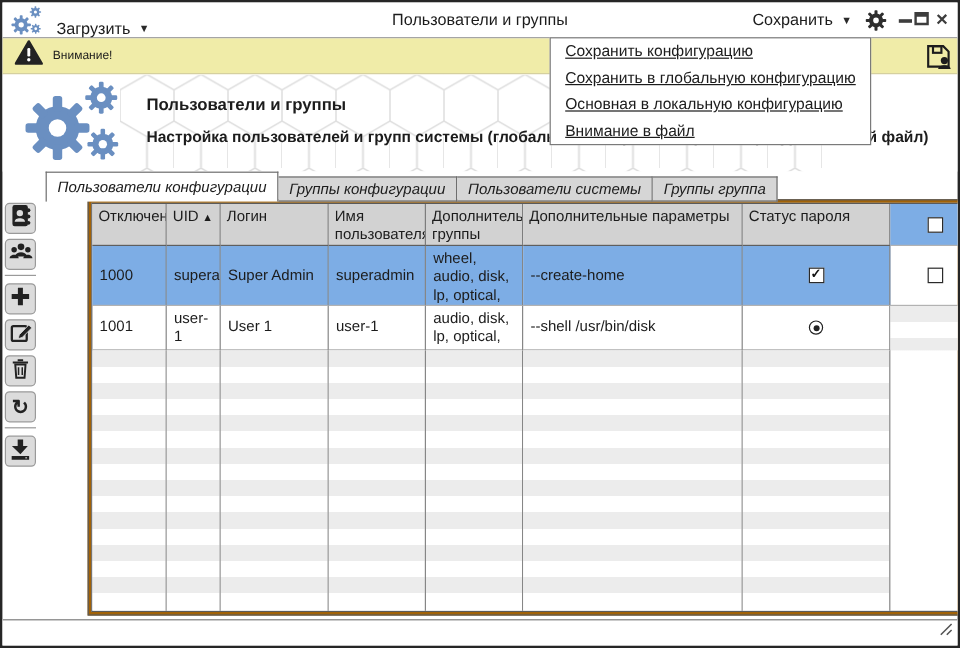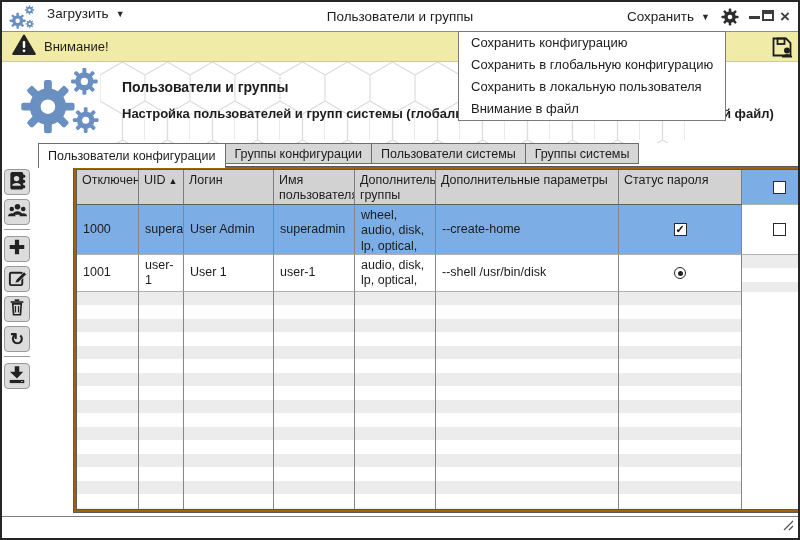--- a/index.html
+++ b/index.html
@@ -5,43 +5,43 @@
   * { margin:0; padding:0; box-sizing:border-box; }
   html,body { background:#fff; }
   body { font-family:"Liberation Sans", sans-serif; color:#1c1c1c; }
   #app { position:relative; width:800px; height:540px; border:2px solid #262626; background:#fff; overflow:hidden; }
 
   
   .topbar { position:absolute; left:0; top:0; right:0; height:30px; border-bottom:1px solid #8f8f8f; background:#fff; display:flex; align-items:center; }
   .applogo { position:absolute; left:7px; top:3px; }
   .menubtn { display:flex; align-items:center; gap:7px; font-size:13.5px; cursor:default; }
   .menubtn .caret { font-size:9px; color:#2a2a2a; }
-  .loadbtn { position:absolute; left:45px; top:4px; }
+  .loadbtn { position:absolute; left:45px; top:14px; }
   .savebtn { position:absolute; left:625px; top:7px;justify-content:center; }
   .wintitle { position:absolute; left:0; right:0; text-align:center; font-size:13.5px; }
   .gearbtn { position:absolute; left:719px; top:6px; }
   .winctl { position:absolute; right:8px; top:8px; display:flex; align-items:flex-start; gap:6px; }
   .minbox { width:11px; height:3px; background:#3d3d3d; margin-top:6px; }
   .restbox { width:12px; height:11px; border:2px solid #3d3d3d; border-top:4px solid #3d3d3d; margin-left:-4px; }
   .closex { font-size:17px; line-height:13px; color:#3d3d3d; font-weight:bold; }
 
   
   .warnbar { position:absolute; left:0; top:30px; right:0; height:30px; background:var(--warning_bg,#f0eca8); border-bottom:1px solid #cfc99d; display:flex; align-items:center; padding:0 10px; }
-  .warnbar .label { font-size:13px; margin-left:8px; }
+  .warnbar .label { font-size:10px; margin-left:8px; }
   .saveusers { position:absolute; right:4px; top:3px; }
 
   
   .header { position:absolute; left:0; top:60px; right:0; height:81px; background:#fff; overflow:hidden; }
   .hexes { position:absolute; left:98px; top:0; }
   .hlogo { position:absolute; left:16px; top:5px; }
   .htitle { position:absolute; left:120px; top:17px; font-size:14px; font-weight:bold; }
   .hsub { position:absolute; left:120px; top:44px; font-size:13px; font-weight:bold; white-space:nowrap; }
 
   
-  .tabs { position:absolute; left:36px; top:141px; height:25px; display:flex; z-index:3; }
+  .tabs { position:absolute; left:36px; top:141px; height:25px; display:flex; align-items:flex-end; z-index:3;font-style:italic; }
   .tab { display:inline-flex; align-items:center; padding:0 9px; height:21px; background:var(--tab_bg,#d6d6d6); border:1px solid #6e6e6e; border-left:none; font-size:12.5px; white-space:nowrap; cursor:default; }
   .tab:first-child { border-left:1px solid #6e6e6e; }
   .tab.active { background:#fff; height:25px; border-bottom:none; border-left:1px solid #6e6e6e; position:relative; z-index:4; }
 
   
   .ltb { position:absolute; left:2px; top:167px; width:28px; }
   .tbtn { width:26px; height:26px; background:#dcdcdc; border:1px solid #9a9a9a; border-radius:4px; margin:0 0 4px 0; display:flex; align-items:center; justify-content:center; cursor:default; }
   .tsep { width:26px; height:1px; background:#9a9a9a; margin:2px 0 6px 0; }
   .refresh-glyph { font-size:17px; font-weight:bold; color:#222; line-height:1; }
 
@@ -66,21 +66,21 @@
   .radio::after { content:""; width:5px; height:5px; border-radius:50%; background:#222; }
 
   
   .vscroll { position:absolute; top:0; bottom:0; right:0; width:17px; border-left:1px solid #7d7d7d; background:#fff; }
   .vsp { height:35px; }
   .sbtn { height:15px; display:flex; align-items:center; justify-content:center; font-size:8px; color:#222; }
   .sthumb { width:9px; height:46px; margin:3px auto 0 auto; background:#454545; border-radius:4px; }
   .sdown { position:absolute; bottom:0; left:0; right:0; height:15px; border-top:1px solid #9a9a9a; display:flex; align-items:center; justify-content:center; font-size:8px; color:#222; }
 
   
-  .popup { position:absolute; left:456px; top:29px; min-width:250px; background:#fff; border:1px solid #7a7a7a; z-index:20; }
+  .popup { position:absolute; left:456px; top:29px; min-width:250px; background:#fff; border:1px solid #7a7a7a; z-index:20;text-decoration:underline; }
   .popup .mi { padding:3px 12px 4px 12px; font-size:13px; white-space:nowrap; cursor:default; }
 
   
   .statusbar { position:absolute; left:0; right:0; bottom:0; height:22px; border-top:1px solid #7d7d7d; background:#fff; }
   .grip { position:absolute; right:4px; bottom:3px; }
 </style>
 </head>
 <body>
 
 <div id="app">
@@ -175,21 +175,21 @@
     <span class="tab active">
         <span>Пользователи конфигурации</span>
       </span>
     <span class="tab">
         <span>Группы конфигурации</span>
       </span>
     <span class="tab">
         <span>Пользователи системы</span>
       </span>
     <span class="tab">
-        <span>Группы системы</span>
+        <span>Группы группа</span>
       </span>
   </div>
 
   <div class="ltb">
     <div class="tbtn">
       <span>
         <svg width="21" height="21" viewBox="0 0 22 22">
           <rect x="3.5" y="2" width="13.5" height="18.5" rx="2" fill="#222222"></rect>
           <circle cx="10" cy="9" r="2.8" fill="#dcdcdc"></circle>
           <path d="M5.5 16.5 c0-4 9-4 9 0 z" fill="#dcdcdc"></path>
@@ -262,21 +262,21 @@
         <div class="hc"><span>Имя пользователя</span></div>
         <div class="hc"><span>Дополнительные группы</span></div>
         <div class="hc"><span>Дополнительные параметры</span></div>
         <div class="hc"><span>Статус пароля</span></div>
 
         <div class="dc center row-sel">
             <span class="cb"></span>
           </div>
         <div class="dc row-sel">1000</div>
         <div class="dc row-sel">superadmin</div>
-        <div class="dc row-sel">User Admin</div>
+        <div class="dc row-sel">Super Admin</div>
         <div class="dc row-sel">superadmin</div>
         <div class="dc top row-sel">wheel, audio, disk, lp, optical, storage, users, sambashare, scanner</div>
         <div class="dc nowrap row-sel">--create-home</div>
         <div class="dc center row-sel">
             <span class="cb">✓</span>
           </div>
 
         <div class="dc center">
             <span class="cb"></span>
           </div>
@@ -313,17 +313,17 @@
     <span class="grip">
       <svg width="13" height="13" viewBox="0 0 13 13" stroke="#555555" stroke-width="1.3">
         <path d="M12 3 L3 12 M12 8 L8 12"></path>
       </svg>
     </span>
   </div>
 
   <div class="popup">
     <div class="mi">Сохранить конфигурацию</div>
     <div class="mi">Сохранить в глобальную конфигурацию</div>
-    <div class="mi">Сохранить в локальную пользователя</div>
+    <div class="mi">Основная в локальную конфигурацию</div>
     <div class="mi">Внимание в файл</div>
   </div>
 
 </div>
 
 </body></html>

